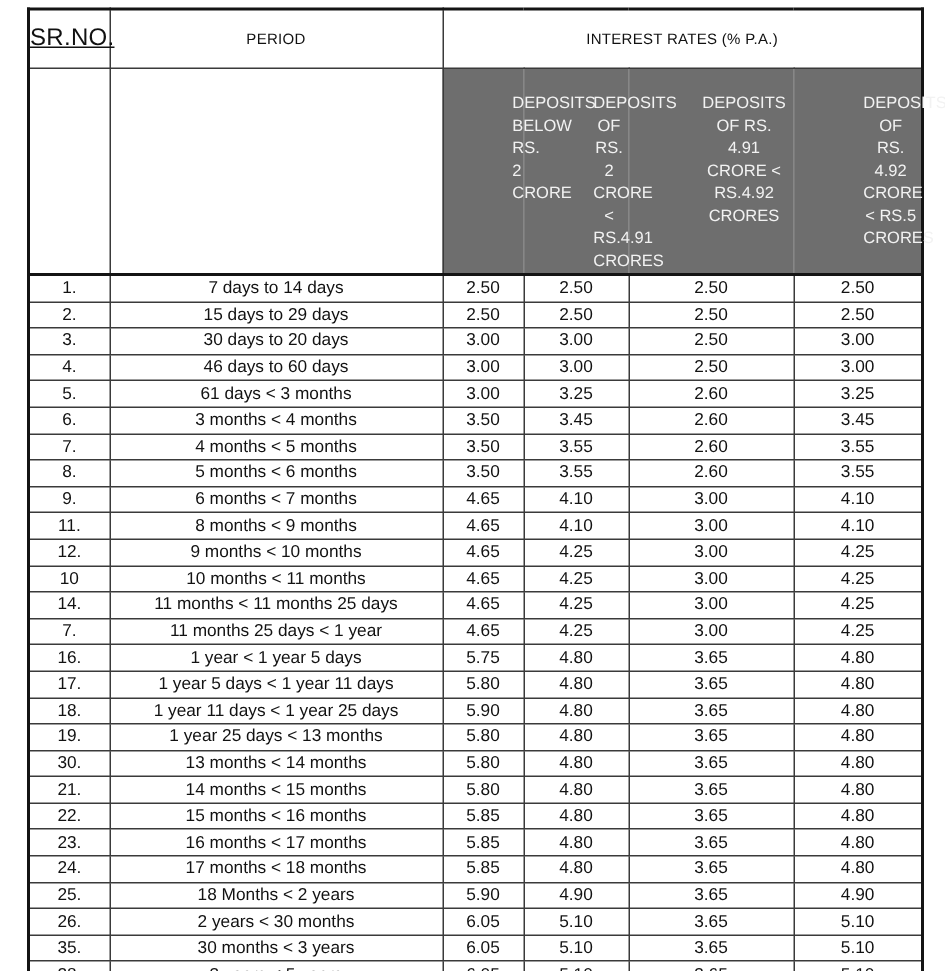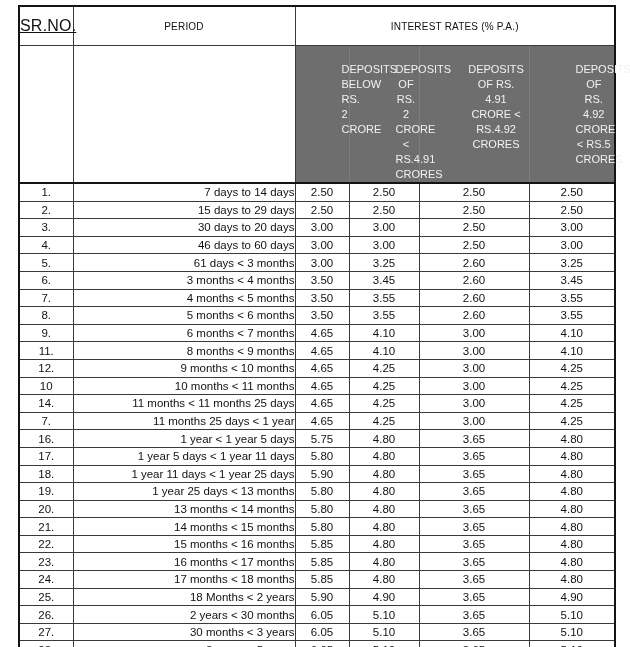--- a/index.html
+++ b/index.html
@@ -83,21 +83,21 @@
   tbody tr td {
     height: 16.6px;
     font-size: 11.5px;
     color: #121212;
   }
   td.sr {
     text-align: center;
     padding-right: 6px;
   }
   td.period {
-    text-align: right;
+    text-align: center;
     padding-left: 6px;
     white-space: nowrap;
   }
   td.rate {
     text-align: center;
   }
   tbody tr:last-child td { border-bottom: none; }
 </style>
 </head>
 <body>
@@ -274,21 +274,21 @@
         </tr>
         <tr>
           <td class="sr">19.</td>
           <td class="period">1 year 25 days &lt; 13 months</td>
           <td class="rate">5.80</td>
           <td class="rate">4.80</td>
           <td class="rate">3.65</td>
           <td class="rate">4.80</td>
         </tr>
         <tr>
-          <td class="sr">20.</td>
+          <td class="sr">30.</td>
           <td class="period">13 months &lt; 14 months</td>
           <td class="rate">5.80</td>
           <td class="rate">4.80</td>
           <td class="rate">3.65</td>
           <td class="rate">4.80</td>
         </tr>
         <tr>
           <td class="sr">21.</td>
           <td class="period">14 months &lt; 15 months</td>
           <td class="rate">5.80</td>
@@ -330,21 +330,21 @@
         </tr>
         <tr>
           <td class="sr">26.</td>
           <td class="period">2 years &lt; 30 months</td>
           <td class="rate">6.05</td>
           <td class="rate">5.10</td>
           <td class="rate">3.65</td>
           <td class="rate">5.10</td>
         </tr>
         <tr>
-          <td class="sr">27.</td>
+          <td class="sr">35.</td>
           <td class="period">30 months &lt; 3 years</td>
           <td class="rate">6.05</td>
           <td class="rate">5.10</td>
           <td class="rate">3.65</td>
           <td class="rate">5.10</td>
         </tr>
         <tr>
           <td class="sr">28.</td>
           <td class="period">3 years &lt; 5 years</td>
           <td class="rate">6.05</td>

